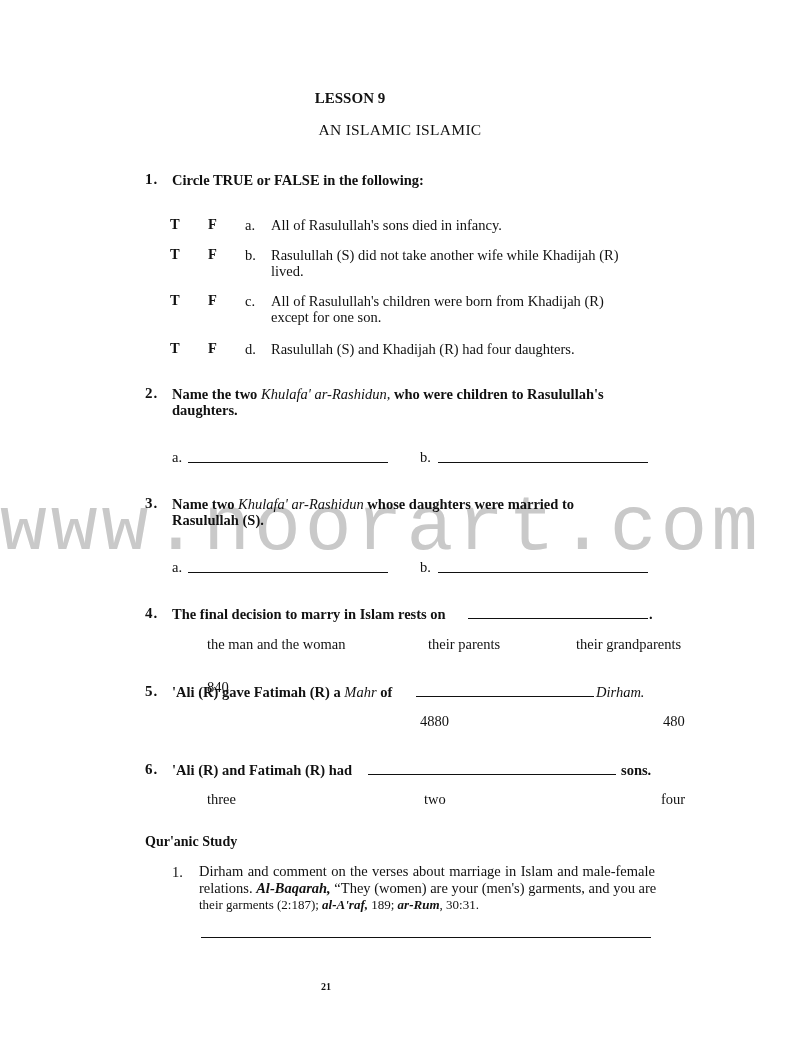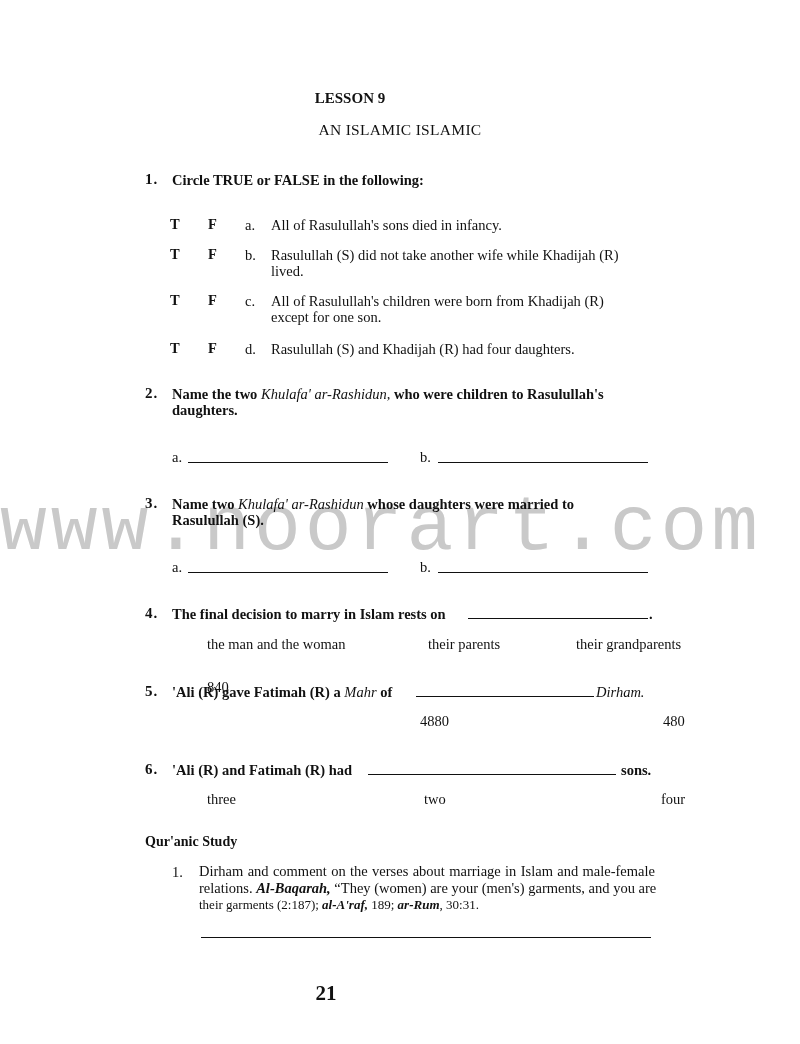--- a/index.html
+++ b/index.html
@@ -54,21 +54,21 @@
       letter-spacing: 4px;
       white-space: nowrap;
       pointer-events: none;
       z-index: 0;
       line-height: 80px;
     }
     .content { z-index: 1; }
     .pagenum {
       left: 0; width: 652px; top: 981px;
       text-align: center;
-      font-weight: bold; font-size: 21px;
+      font-weight: bold; font-size: 10px;
     }
   </style>
 </head>
 <body>
 
 <div class="abs watermark">www.noorart.com</div>
 
 <div class="content abs" style="left:0;top:0;width:800px;height:1044px;">
 
   <div class="abs lesson">LESSON 9</div>

